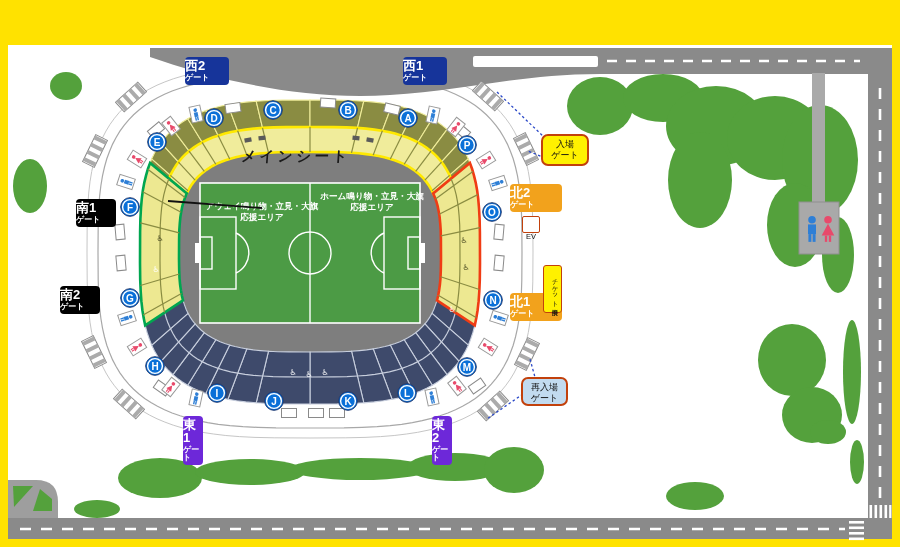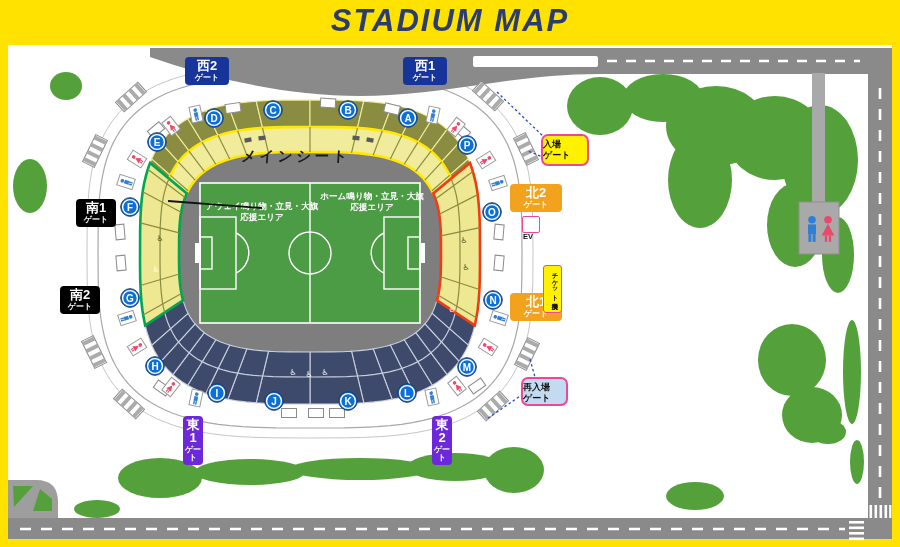--- a/index.html
+++ b/index.html
@@ -1,43 +1,42 @@
 <!DOCTYPE html>
 <html><head>
 <meta charset="utf-8">
 <style>
   html,body{margin:0;padding:0;background:#ddd;}
   .map{position:relative;width:900px;height:547px;background:#FFE200;overflow:hidden;
        font-family:"Liberation Sans","DejaVu Sans",sans-serif;}
   .map svg{position:absolute;left:0;top:0;}
   .page-title{position:absolute;top:3px;left:0;width:100%;text-align:center;
        font-size:31px;font-weight:bold;font-style:italic;color:#2B3C6F;letter-spacing:2px;z-index:5;}
-  .gate{position:absolute;z-index:6;color:#fff;text-align:center;border-radius:4px;
+  .gate{position:absolute;z-index:6;color:#fff;text-align:left;border-radius:4px;
        padding:2px 0 3px;line-height:1;font-weight:bold;box-sizing:border-box;}
   .gate .l1{display:block;font-size:13px;}
   .gate .l2{display:block;font-size:8px;margin-top:2px;}
   .gate--west{background:#16349A;width:44px;}
   .gate--south{background:#000000;width:40px;}
   .gate--east{background:#6d28d9;width:20px;}
   .gate--north{background:#F2A21C;width:52px;}
-  .plate{position:absolute;z-index:6;box-sizing:border-box;text-align:left;color:#111;
-       font-weight:bold;border:2px solid #ec4899;border-radius:7px;line-height:1.2;}
+  .plate{position:absolute;z-index:6;box-sizing:border-box;text-align:center;color:#111;
+       font-weight:normal;border:2px solid #c2410c;border-radius:7px;line-height:1.2;}
   .plate--entrance{left:541px;top:134px;width:48px;height:32px;background:#FFF100;font-size:9px;padding-top:3px;}
   .plate--reentry{left:521px;top:377px;width:47px;height:29px;background:#C2DBF0;font-size:9px;padding-top:3px;}
   .plate--ticket{left:543px;top:265px;width:19px;height:48px;background:#FFF100;border-width:1.5px;border-radius:3px;
        font-size:6.5px;writing-mode:vertical-rl;line-height:1.4;padding:2px 1px;letter-spacing:0;}
   .plate--ev{left:522px;top:216px;width:18px;height:13px;background:#fff;border-width:1.5px;border-radius:2px;
        font-size:7.5px;padding-top:15px;}
 </style>
 </head>
 <body>
 
 <div class="map">
 
-  <div class="page-title">STADIUM MAP</div>
 
   <svg id="mapsvg" width="900" height="547" viewBox="0 0 900 547">
 
     <rect x="8" y="45" width="884" height="494" fill="#ffffff"></rect>
 
     <g>
       <path d="M8,480 H36 Q58,480 58,502 V518 H8 Z" fill="#9E9E9E"></path>
       <polygon points="13,486 33,486 14,507" fill="#54A13C"></polygon>
       <polygon points="40,489 52,499 52,511 33,511" fill="#54A13C"></polygon>
     </g>

